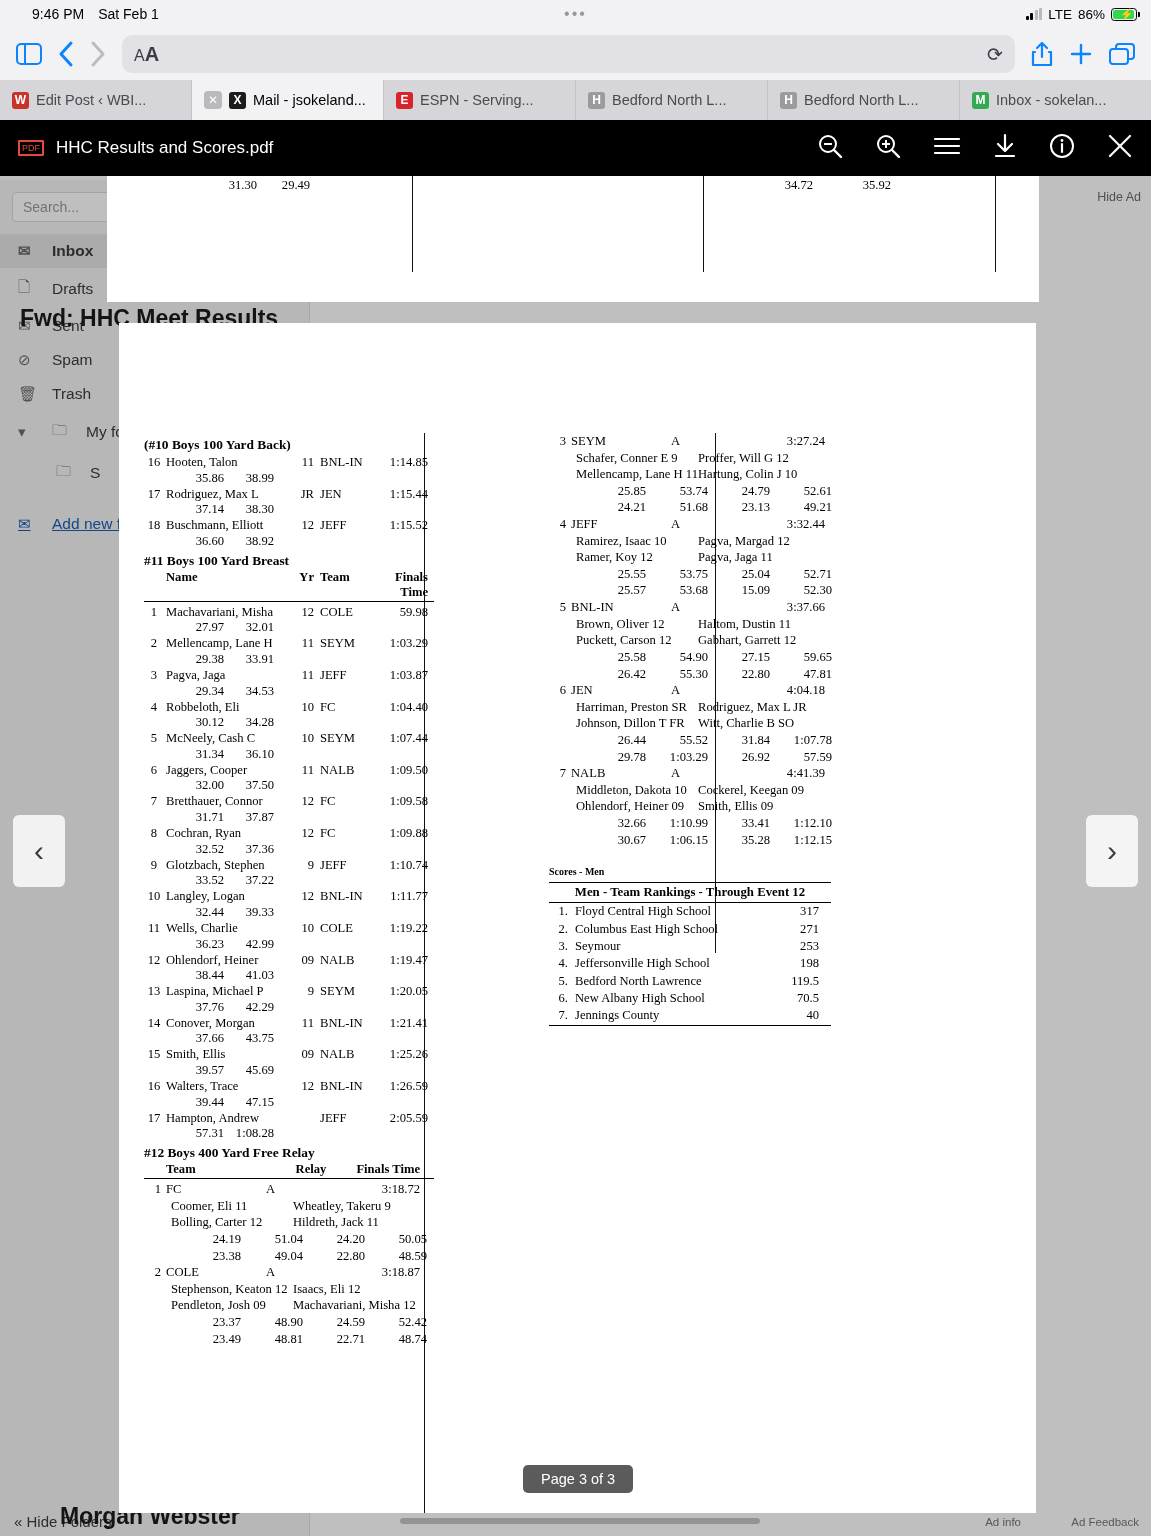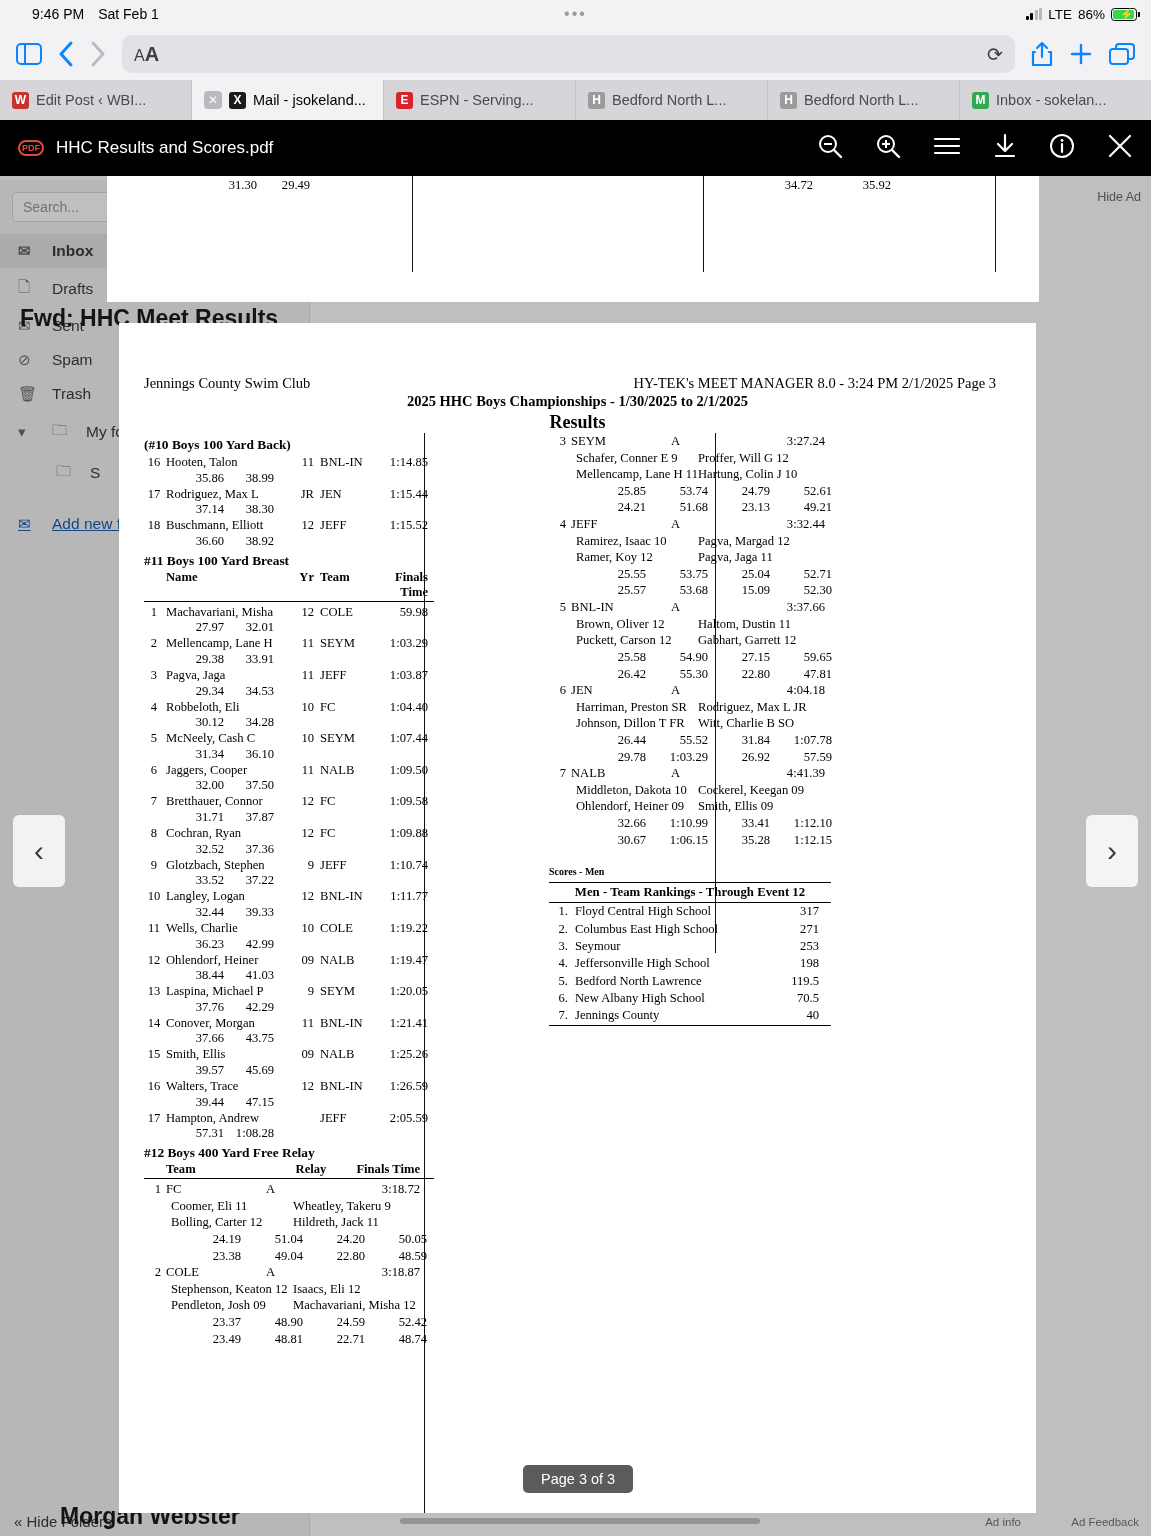--- a/index.html
+++ b/index.html
@@ -119,23 +119,23 @@
     background: #c6c6c6; border-radius: 3px;
   }
 
   
   .pdfbar {
     position: absolute; top: 120px; left: 0; width: 1151px; height: 56px;
     background: #000; display: flex; align-items: center; padding: 0 18px; z-index: 20;
   }
   .pdf-title { color: #fff; font-size: 17px; margin-left: 12px; }
   .pdf-fileicon {
-    width: 26px; height: 16px; border: 2px solid #e04a3f; border-radius: 13px;
+    width: 26px; height: 16px; border: 2px solid #e04a3f; border-radius: 1px;
     position: relative; display: inline-flex; align-items: center; justify-content: center;
-    color: #e04a3f; font-size: 9px; font-weight: 700;
+    color: #e04a3f; font-size: 9px; font-weight: 400;
   }
   .pdf-tools { margin-left: auto; display: flex; align-items: center; gap: 32px; color: #fff; }
 
   
   .pdf-prevpage {
     position: absolute; top: 160px; left: 107px; width: 932px; height: 142px;
     background: #fff; z-index: 18; overflow: hidden;
     font-family: "Liberation Serif", serif;
   }
   .pdf-page {
@@ -431,26 +431,20 @@
     </div>
     <div class="prev-r" style="left:640px;top:17px;">
       <span style="width:66px;text-align:right;">34.72</span>
       <span style="width:78px;text-align:right;">35.92</span>
     </div>
   </div>
 </div>
 
 <div class="pdf-page">
   <div class="doc">
-    <div class="doc-head">
-      <div class="dh-left">Jennings County Swim Club</div>
-      <div class="dh-right">HY-TEK's MEET MANAGER 8.0 - 3:24 PM  2/1/2025  Page 3</div>
-      <div class="dh-title">2025 HHC Boys Championships - 1/30/2025 to 2/1/2025</div>
-      <div class="dh-results">Results</div>
-    </div>
 
     <div class="vrule" style="left:305px;top:110px;height:1080px;"></div>
     <div class="vrule" style="left:596px;top:110px;height:520px;"></div>
 
     <div class="col-left">
 
       <div class="ev-title paren">(#10  Boys 100 Yard Back)</div>
       <div class="r">
           <span class="c-pl">16</span>
           <span class="c-nm">Hooten, Talon</span>

